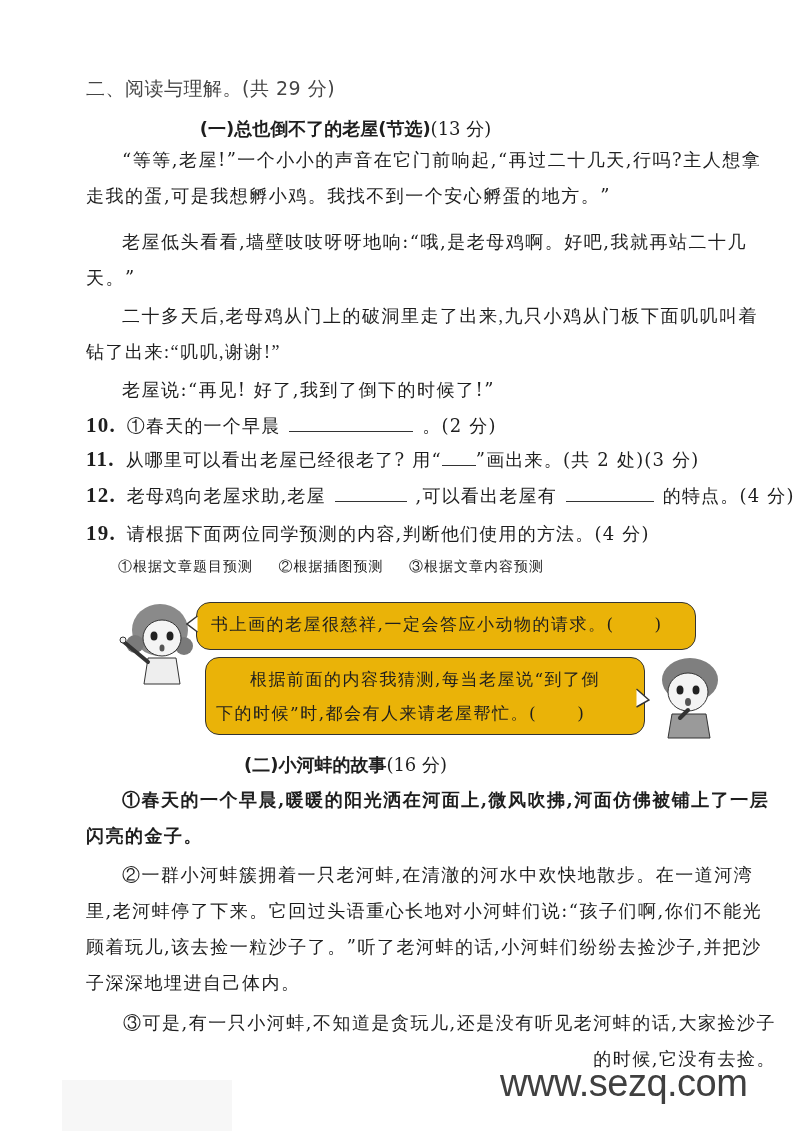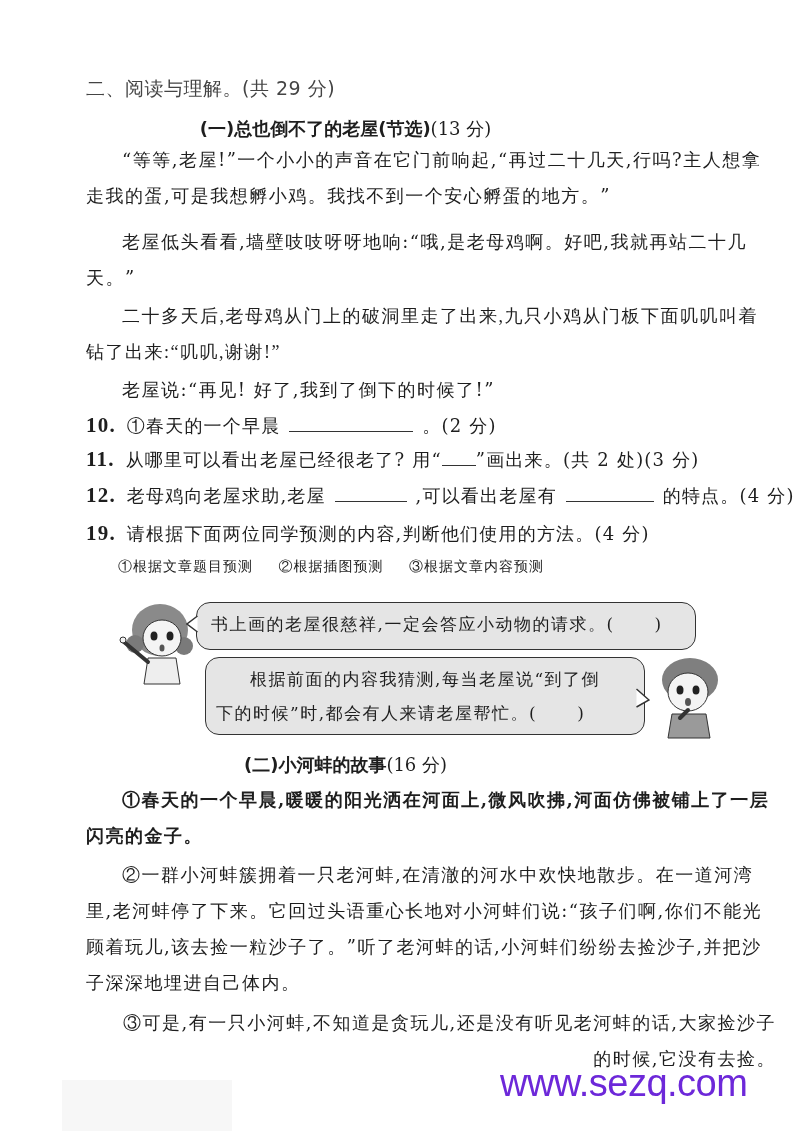--- a/index.html
+++ b/index.html
@@ -33,29 +33,29 @@
       display: inline-block; border-bottom: 1px solid #333; height: 20px;
       vertical-align: baseline; margin: 0 2px;
     }
     .options {
       position: absolute; left: 118px; top: 558px; font-size: 14px; letter-spacing: 1px;
       white-space: nowrap;
     }
     .options span { margin-right: 20px; }
     .bubble {
       position: absolute; border: 1.5px solid #333; border-radius: 14px;
-      background: #e5e5e5; font-size: 17px; letter-spacing: 1.5px; box-sizing: border-box;
+      background: #eab308; font-size: 17px; letter-spacing: 1.5px; box-sizing: border-box;
     }
     .bubble-1 { left: 196px; top: 602px; width: 500px; height: 48px; padding: 10px 14px; white-space: nowrap; }
     .bubble-2 { left: 205px; top: 657px; width: 440px; height: 78px; padding: 4px 10px; line-height: 34px; }
     .bubble-2 .l1 { text-indent: 34px; }
     .tail { position: absolute; }
     .figure { position: absolute; }
     .watermark {
-      position: absolute; left: 500px; top: 1062px; font-size: 38px; color: #6d28d9;
+      position: absolute; left: 500px; top: 1062px; font-size: 38px; color: #404040;
       font-family: "Liberation Sans", "DejaVu Sans", sans-serif; letter-spacing: -0.5px;
     }
     .shade { position: absolute; left: 62px; top: 1080px; width: 170px; height: 51px; background: #f7f7f7; }
   </style>
 </head>
 <body>
 
 <div class="page">
 
   <div class="section-heading">二、阅读与理解。(共 29 分)</div>

